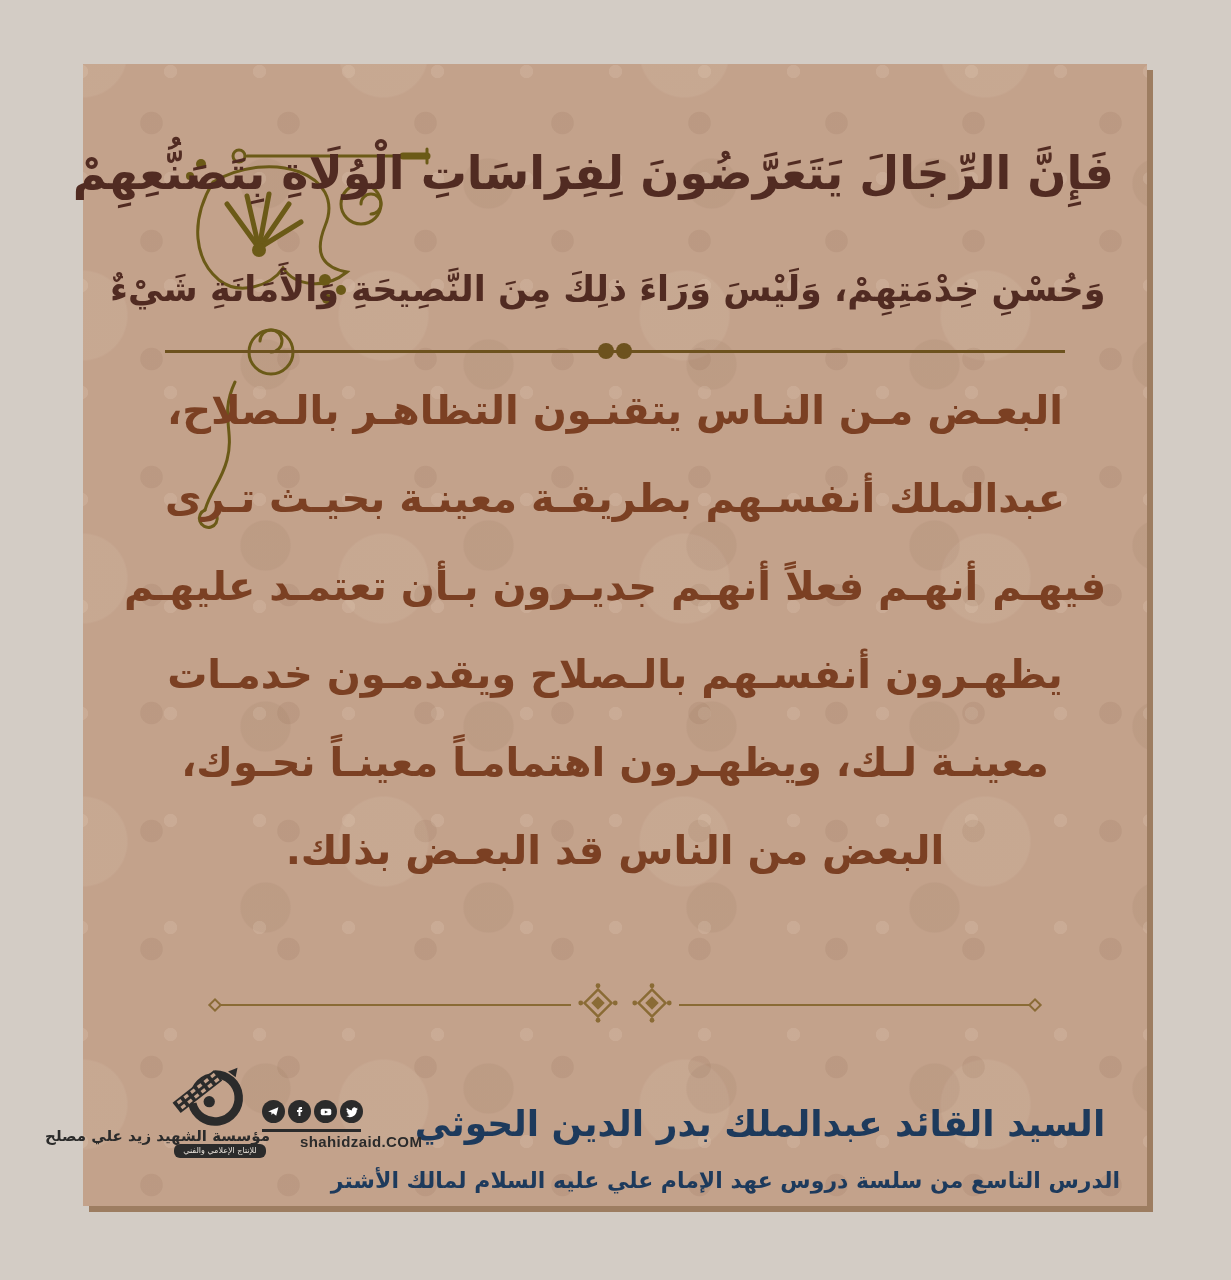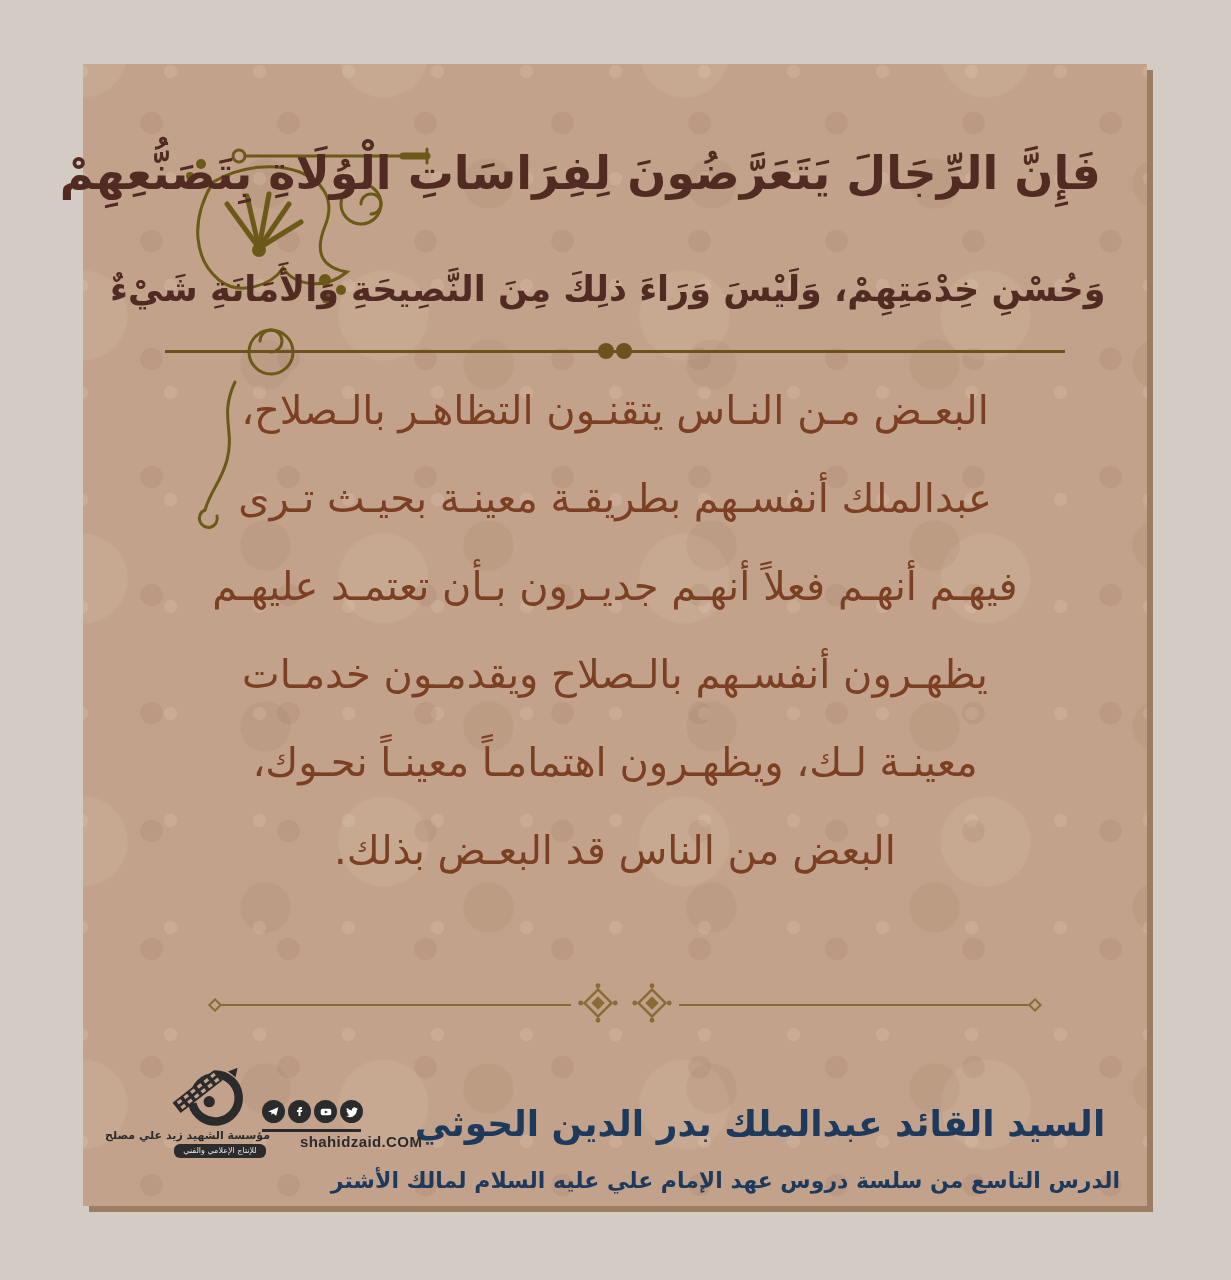--- a/index.html
+++ b/index.html
@@ -28,58 +28,58 @@
       radial-gradient(circle, rgba(120,80,55,0.10) 12%, transparent 13%),
       radial-gradient(circle, rgba(255,240,225,0.12) 9%, transparent 10%),
       radial-gradient(circle, rgba(110,72,48,0.07) 17%, transparent 18%),
       radial-gradient(circle, rgba(255,245,232,0.07) 22%, transparent 23%);
     background-size:137px 118px, 89px 107px, 223px 181px, 301px 263px;
     background-position:0 0, 43px 61px, 71px 29px, 150px 120px;
     box-shadow:6px 6px 0 var(--card-edge);
   }
   .corner-ornament{position:absolute;left:92px;top:66px;width:270px;height:410px;color:var(--ornament);}
   .headline-1{
-    position:absolute;left:101px;top:118px;width:1000px;height:110px;line-height:110px;
+    position:absolute;left:114px;top:118px;width:1000px;height:110px;line-height:110px;
     text-align:center;direction:rtl;white-space:nowrap;
     font-size:46px;font-weight:700;color:var(--headline-text);
   }
   .headline-2{
     position:absolute;left:110px;top:244px;width:1010px;height:90px;line-height:90px;
     text-align:left;direction:rtl;white-space:nowrap;
     font-size:35px;font-weight:700;color:var(--headline-text);
   }
   .divider-1{position:absolute;left:165px;top:342px;width:900px;height:18px;}
   .divider-1 .rule{position:absolute;left:0;top:8px;width:100%;height:3px;background:var(--divider-gold);}
   .divider-1 .dot{position:absolute;top:1px;width:16px;height:16px;border-radius:50%;background:var(--divider-gold);}
   .divider-1 .dot.d1{left:calc(50% - 17px);}
   .divider-1 .dot.d2{left:calc(50% + 1px);}
   .body-block{
     position:absolute;left:108px;top:366px;width:1014px;
     direction:rtl;text-align:center;color:var(--body-text);
-    font-size:40px;font-weight:400;
+    font-size:40px;font-weight:700;
   }
   .body-line{height:88px;line-height:88px;white-space:nowrap;}
   .divider-2{
     position:absolute;left:210px;top:978px;width:830px;height:54px;
     display:flex;align-items:center;color:var(--divider2-gold);
   }
   .divider-2 .rule{flex:1;height:2px;background:var(--divider2-gold);}
   .divider-2 .end-diamond{width:10px;height:10px;border:2px solid var(--divider2-gold);transform:rotate(45deg);flex:0 0 auto;}
   .divider-2 .fancy{flex:0 0 auto;margin:0 4px;}
   .attribution{
     position:absolute;left:400px;top:1050px;width:720px;
     direction:rtl;text-align:center;color:var(--attribution-text);margin-top:48px;
   }
   .attribution .name{font-size:36px;font-weight:700;line-height:52px;white-space:nowrap;}
   .attribution .lesson{margin-top:14px;font-size:22px;font-weight:700;line-height:34px;white-space:nowrap;}
   .footer-logo{position:absolute;left:170px;top:1060px;width:252px;height:134px;}
   .logo-mark{position:absolute;left:2px;top:4px;width:82px;height:66px;color:var(--logo-dark);}
   .org-name{
     position:absolute;left:0px;top:70px;width:100px;height:12px;line-height:12px;
-    direction:rtl;text-align:center;font-size:11px;font-weight:700;color:var(--logo-dark);white-space:nowrap;
+    direction:rtl;text-align:center;font-size:15px;font-weight:700;color:var(--logo-dark);white-space:nowrap;
   }
   .org-badge{
     position:absolute;left:4px;top:84px;width:92px;height:14px;line-height:14px;
     background:var(--logo-dark);border-radius:6px;
     direction:rtl;text-align:center;font-size:8px;color:#e8e2da;white-space:nowrap;overflow:hidden;
   }
   .social-row{position:absolute;left:92px;top:40px;display:flex;gap:3px;}
   .social-icon{
     width:23px;height:23px;border-radius:50%;background:var(--logo-dark);
     display:flex;align-items:center;justify-content:center;color:#fff;

